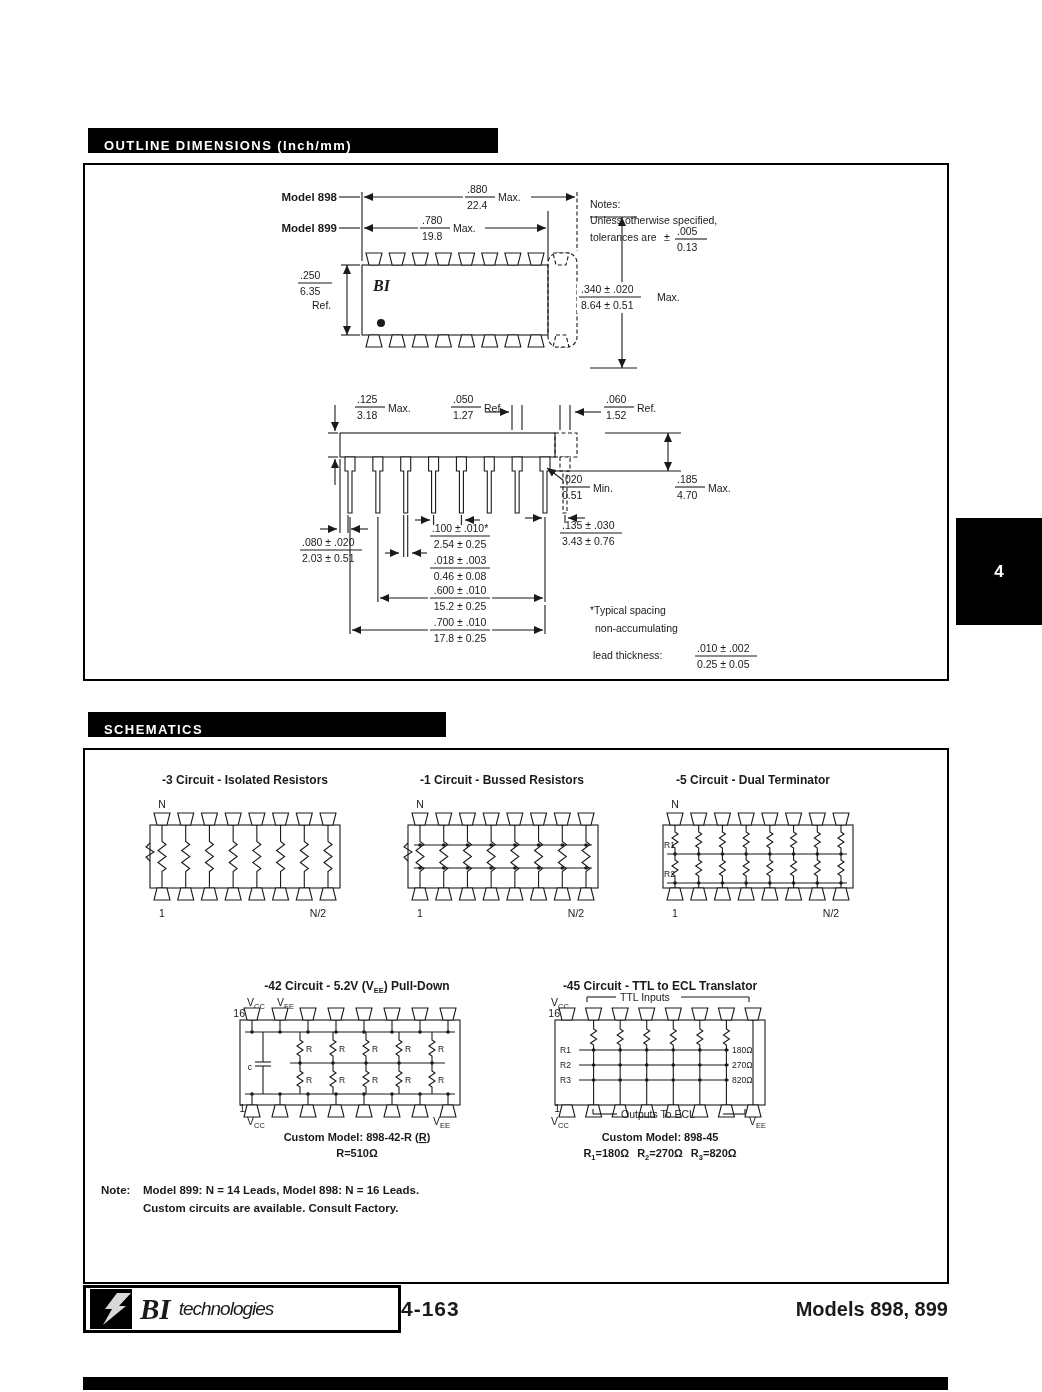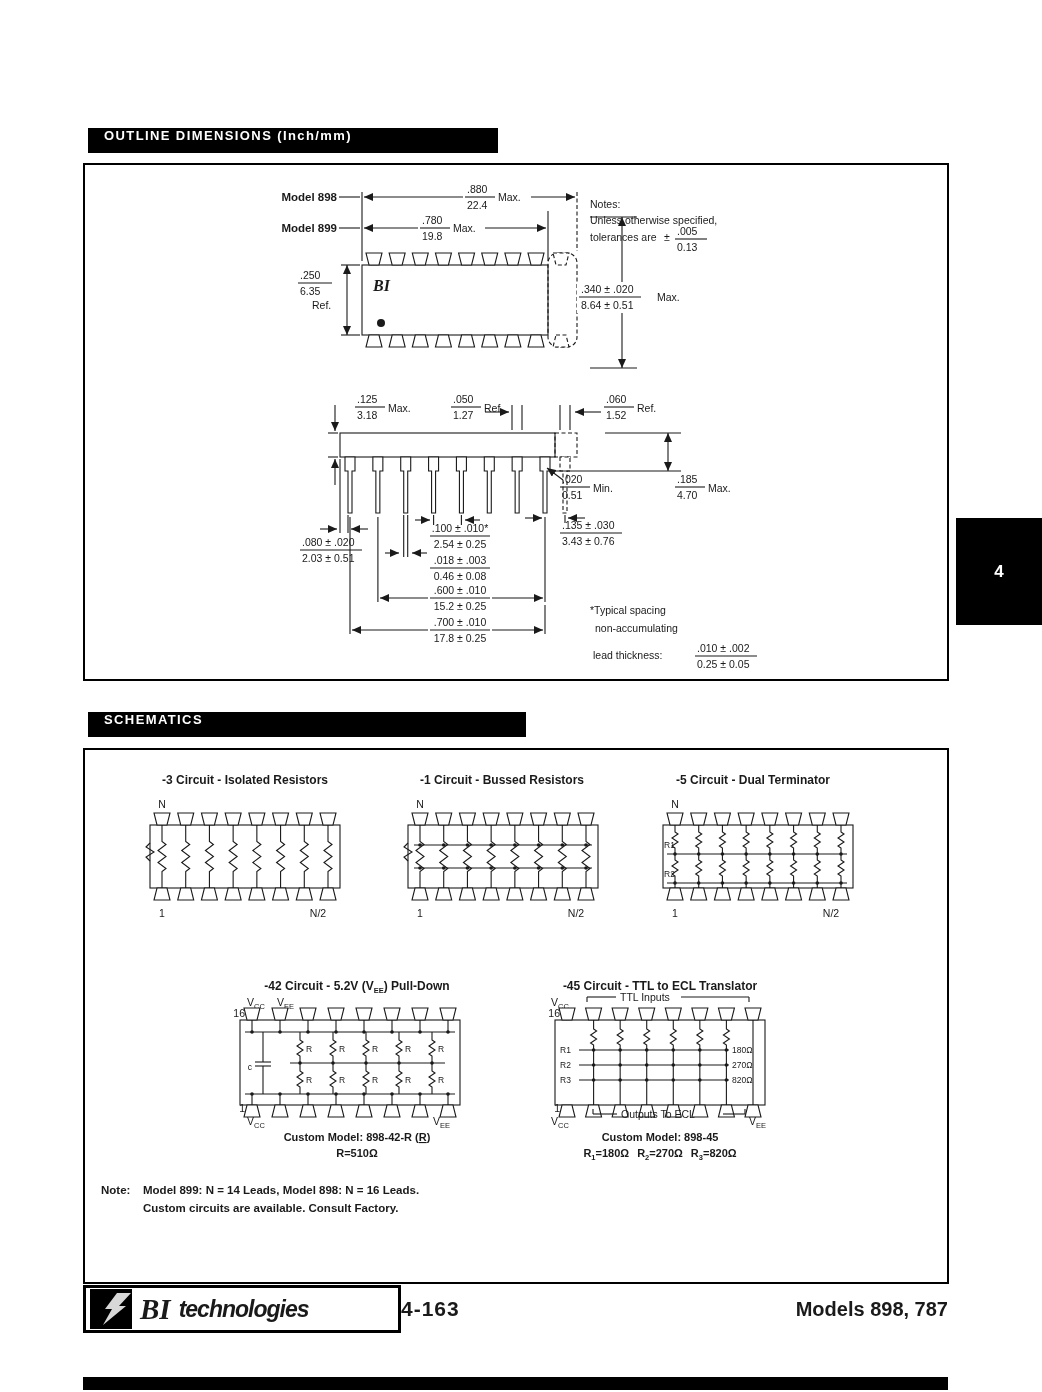--- a/index.html
+++ b/index.html
@@ -1,38 +1,38 @@
 <!DOCTYPE html>
 <html><head>
 <meta charset="utf-8">
 <style>
   *{margin:0;padding:0;box-sizing:border-box}
   html,body{background:#fff}
   body{width:1042px;height:1392px;position:relative;font-family:"Liberation Sans",sans-serif;color:#1a1a1a}
   .abs{position:absolute}
-  .bar{background:#000;color:#fff;font-weight:bold;font-size:13px;letter-spacing:1.4px;display:flex;align-items:flex-start;padding-left:16px}
+  .bar{background:#000;color:#fff;font-weight:bold;font-size:13px;letter-spacing:1.4px;display:flex;align-items:flex-end;padding-left:16px}
   .box{border:2px solid #000;background:#fff}
   .tab{background:#000;color:#fff;display:flex;align-items:center;justify-content:center;font-weight:bold;font-size:17px}
   svg{display:block}
   svg text{font-family:"Liberation Sans",sans-serif;fill:#1a1a1a;font-size:10.5px}
   svg .b{font-weight:bold;font-size:11.5px}
   svg .ttl{font-size:12px;font-weight:bold}
   svg .sm{font-size:8.5px}
   svg .sub{font-size:7.5px}
   svg .cap{font-size:11px;font-weight:bold}
   svg .chip{font-size:16px;font-weight:bold;font-style:italic;font-family:"Liberation Serif",serif}
   .ln{stroke:#1a1a1a;stroke-width:1.1;fill:none}
   .pin{stroke:#1a1a1a;stroke-width:1.1;fill:#fff}
   .dg{fill:#1a1a1a;stroke:none}
   .dash{stroke-dasharray:4 2.5}
   .wbg{fill:#fff;stroke:none}
   .footer{display:flex;align-items:center}
   .logo-box{display:flex;align-items:center;gap:8px;border:3px solid #000;height:48px;width:318px;padding:0 10px 0 4px;background:#fff}
   .logo-bi{font-family:"Liberation Serif",serif;font-style:italic;font-weight:bold;font-size:29px}
-  .logo-rest{font-style:italic;font-weight:bold;font-size:23px;letter-spacing:-1px}
+  .logo-rest{font-style:italic;font-weight:normal;font-size:19px;letter-spacing:-1px}
   .pagenum{font-size:21px;font-weight:bold;letter-spacing:1px}
   .models{font-size:20px;font-weight:bold;margin-left:auto}
 </style>
 </head>
 <body>
 
 <div class="abs bar" style="left:88px;top:128px;width:410px;height:25px">
   <span>OUTLINE DIMENSIONS (Inch/mm)</span>
 </div>
 
@@ -265,21 +265,21 @@
     <line class="ln" x1="610" y1="491" x2="672" y2="491"></line>
     <text x="612" y="503">0.25 ± 0.05</text>
   </g>
 </svg>
 </div>
 
 <div class="abs tab" style="left:956px;top:518px;width:86px;height:107px">
   <span>4</span>
 </div>
 
-<div class="abs bar" style="left:88px;top:712px;width:438px;height:25px">
+<div class="abs bar" style="left:88px;top:712px;width:358px;height:25px">
   <span>SCHEMATICS</span>
 </div>
 
 <div class="abs box" style="left:83px;top:748px;width:866px;height:536px">
 <svg width="862" height="488" viewBox="0 0 862 488">
   <defs>
     <path id="rv63" d="M0,0 v16.5 l4,3 l-8,6 l8,6 l-8,6 l8,6 l-4,3 v16.5"></path>
     <path id="rv22" d="M0,0 v3 l3,2 l-6,4 l6,4 l-6,4 l3,2 v3"></path>
     <circle id="dot" r="1.8"></circle>
     <path id="v4" d="M0,0 v4"></path>
@@ -709,16 +709,16 @@
 <div class="abs footer" style="left:83px;top:1283px;width:865px;height:52px">
   <div class="logo-box">
     <svg width="42" height="40" viewBox="0 0 42 40">
       <rect x="0" y="0" width="42" height="40" fill="#000"></rect>
       <polygon points="27,4 41,4 29,17 36,17 13,36 22,20 15,20" fill="#d8d8d8"></polygon>
     </svg>
     <span class="logo-bi">BI</span>
     <span class="logo-rest">technologies</span>
   </div>
   <div class="pagenum">4-163</div>
-  <div class="models">Models 898, 787</div>
+  <div class="models">Models 898, 899</div>
 </div>
 
 <div class="abs" style="left:83px;top:1377px;width:865px;height:13px;background:#000"></div>
 
 </body></html>

